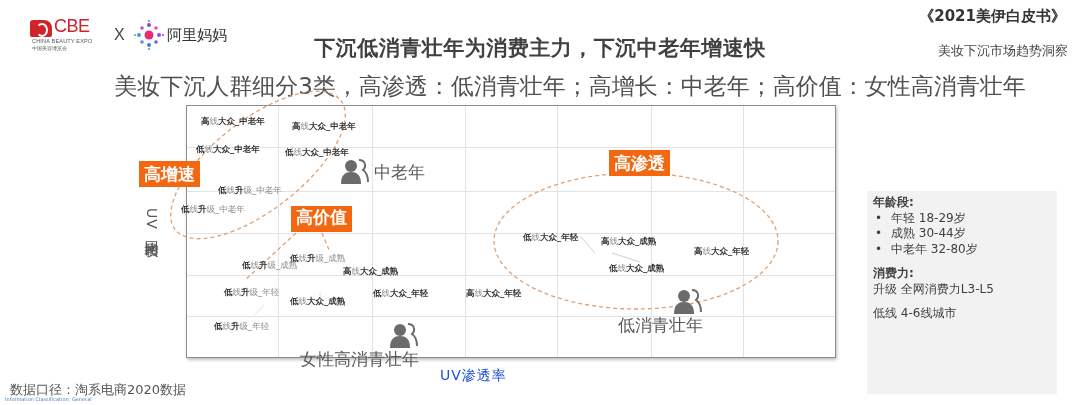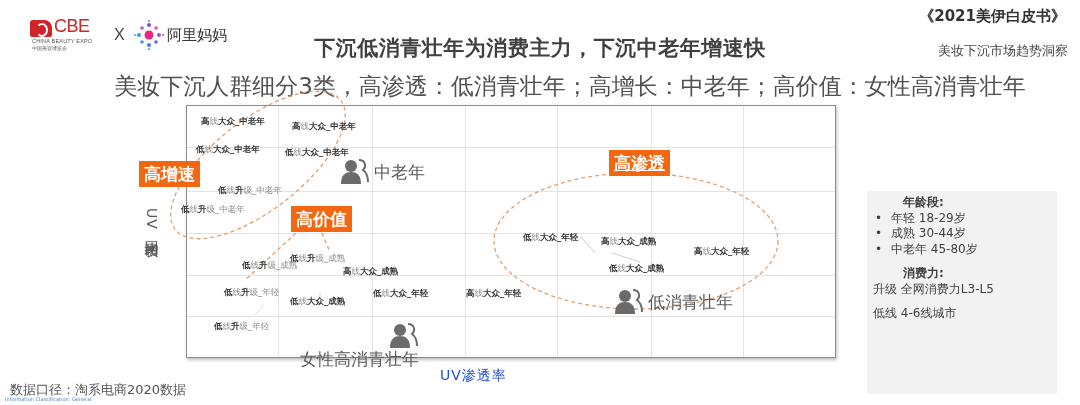--- a/index.html
+++ b/index.html
@@ -44,21 +44,21 @@
   .person { width: 30px; height: 26px; position: relative; }
 
   .y-axis-label { left: 143px; top: 208px; font-size: 14px; color: #555; writing-mode: vertical-rl; letter-spacing: 1px; }
   .x-axis-label { left: 440px; top: 367px; font-size: 14px; color: #1d4ed8; letter-spacing: 1px; }
 
   .source { left: 10px; top: 381px; font-size: 13px; color: #555; }
   .classif { left: 5px; top: 396px; font-size: 5px; color: #4a7fbf; }
 
   
   .legend { left: 867px; top: 191px; width: 190px; height: 203px; background: #f2f2f2; padding: 4px 6px; box-sizing: border-box; font-size: 12px; color: #404040; line-height: 15.5px; }
-  .legend .hd { font-weight: bold; margin-left: 30px; }
+  .legend .hd { font-weight: bold; }
   .legend .blt::before { content: "•"; display: inline-block; width: 16px; padding-left: 2px; }
   .legend .gap { height: 9px; }
 
   svg.overlay { position: absolute; left: 0; top: 0; pointer-events: none; }
 </style>
 </head>
 <body>
 
 <div class="abs cbe-logo">
   <div class="cbe-mark"></div>
@@ -134,56 +134,56 @@
 <div class="pt-label" style="left:290px; top:296px;"><span>低</span><span class="lt">线</span><span>大众_成熟</span></div>
 <div class="pt-label" style="left:373px; top:288px;"><span>低</span><span class="lt">线</span><span>大众_年轻</span></div>
 <div class="pt-label" style="left:466px; top:288px;"><span>高</span><span class="lt">线</span><span>大众_年轻</span></div>
 <div class="pt-label" style="left:214px; top:321px;"><span>低</span><span class="lt">线</span><span>升</span><span class="lt">级_年轻</span></div>
 <div class="pt-label" style="left:523px; top:232px;"><span>低</span><span class="lt">线</span><span>大众_年轻</span></div>
 <div class="pt-label" style="left:601px; top:236px;"><span>高</span><span class="lt">线</span><span>大众_成熟</span></div>
 <div class="pt-label" style="left:609px; top:263px;"><span>低</span><span class="lt">线</span><span>大众_成熟</span></div>
 <div class="pt-label" style="left:694px; top:246px;"><span>高</span><span class="lt">线</span><span>大众_年轻</span></div>
 
 <div class="tag" style="left:139px; top:161px;">高增速</div>
-<div class="tag" style="left:291px; top:206px;">高价值</div>
-<div class="tag" style="left:609px; top:150px;text-decoration:underline;">高渗透</div>
+<div class="tag" style="left:291px; top:206px;font-family:Liberation Mono, monospace;">高价值</div>
+<div class="tag" style="left:609px; top:150px;">高渗透</div>
 
 <div class="group" style="left:340px; top:158px;">
   <svg class="person" viewBox="0 0 30 26">
     <circle cx="11" cy="8" r="6" fill="#6b6b6b"></circle>
     <path d="M1 26 C1 17 5 14 11 14 C17 14 21 17 21 26 Z" fill="#6b6b6b"></path>
     <path d="M19 2 C25 2 27 8 23 12 C26 14 28 18 28 24" fill="none" stroke="#6b6b6b" stroke-width="2"></path>
   </svg>
   <span class="txt">中老年</span>
 </div>
 <div class="group" style="left:296px; top:322px;flex-direction:column;">
   <svg class="person" viewBox="0 0 30 26">
     <circle cx="11" cy="8" r="6" fill="#6b6b6b"></circle>
     <path d="M1 26 C1 17 5 14 11 14 C17 14 21 17 21 26 Z" fill="#6b6b6b"></path>
     <path d="M19 2 C25 2 27 8 23 12 C26 14 28 18 28 24" fill="none" stroke="#6b6b6b" stroke-width="2"></path>
   </svg>
   <span class="txt">女性高消青壮年</span>
 </div>
-<div class="group" style="left:614px; top:288px;">
+<div class="group" style="left:614px; top:288px;flex-direction:column;">
   <svg class="person" viewBox="0 0 30 26">
     <circle cx="11" cy="8" r="6" fill="#6b6b6b"></circle>
     <path d="M1 26 C1 17 5 14 11 14 C17 14 21 17 21 26 Z" fill="#6b6b6b"></path>
     <path d="M19 2 C25 2 27 8 23 12 C26 14 28 18 28 24" fill="none" stroke="#6b6b6b" stroke-width="2"></path>
   </svg>
   <span class="txt">低消青壮年</span>
 </div>
 
 <div class="abs y-axis-label">UV同比增长</div>
 <div class="abs x-axis-label">UV渗透率</div>
 
 <div class="abs legend">
   <div class="hd">年龄段:</div>
   <div class="blt">年轻 18-29岁</div>
   <div class="blt">成熟 30-44岁</div>
-  <div class="blt">中老年 45-80岁</div>
+  <div class="blt">中老年 32-80岁</div>
   <div class="gap"></div>
   <div class="hd">消费力:</div>
   <div>升级 全网消费力L3-L5</div>
   <div class="gap"></div>
   <div>低线 4-6线城市</div>
 </div>
 
 <div class="abs source">数据口径：淘系电商2020数据</div>
 <div class="abs classif">Information Classification: General</div>
 

